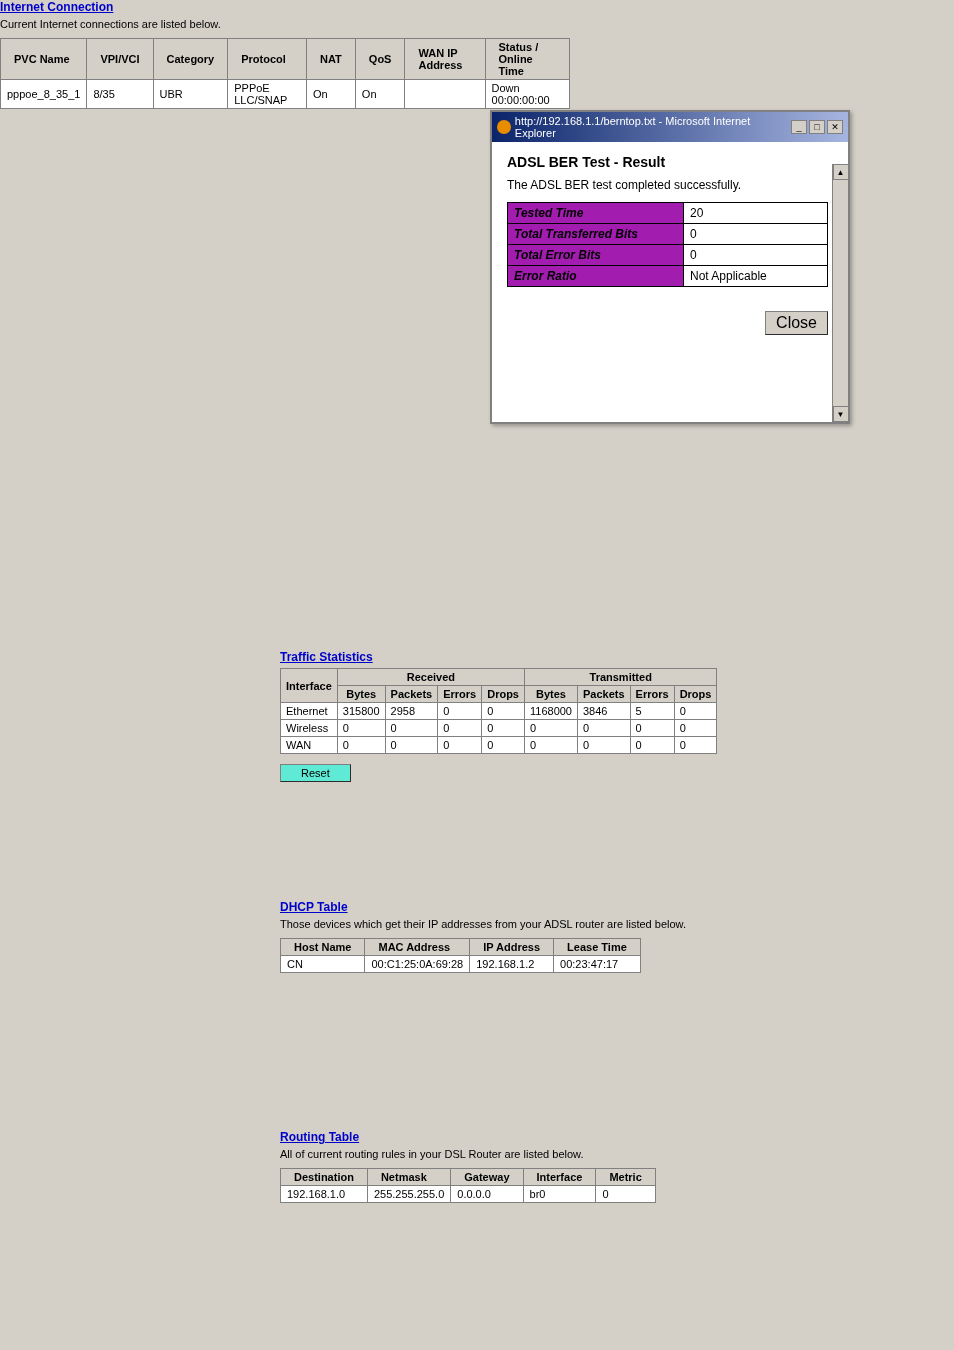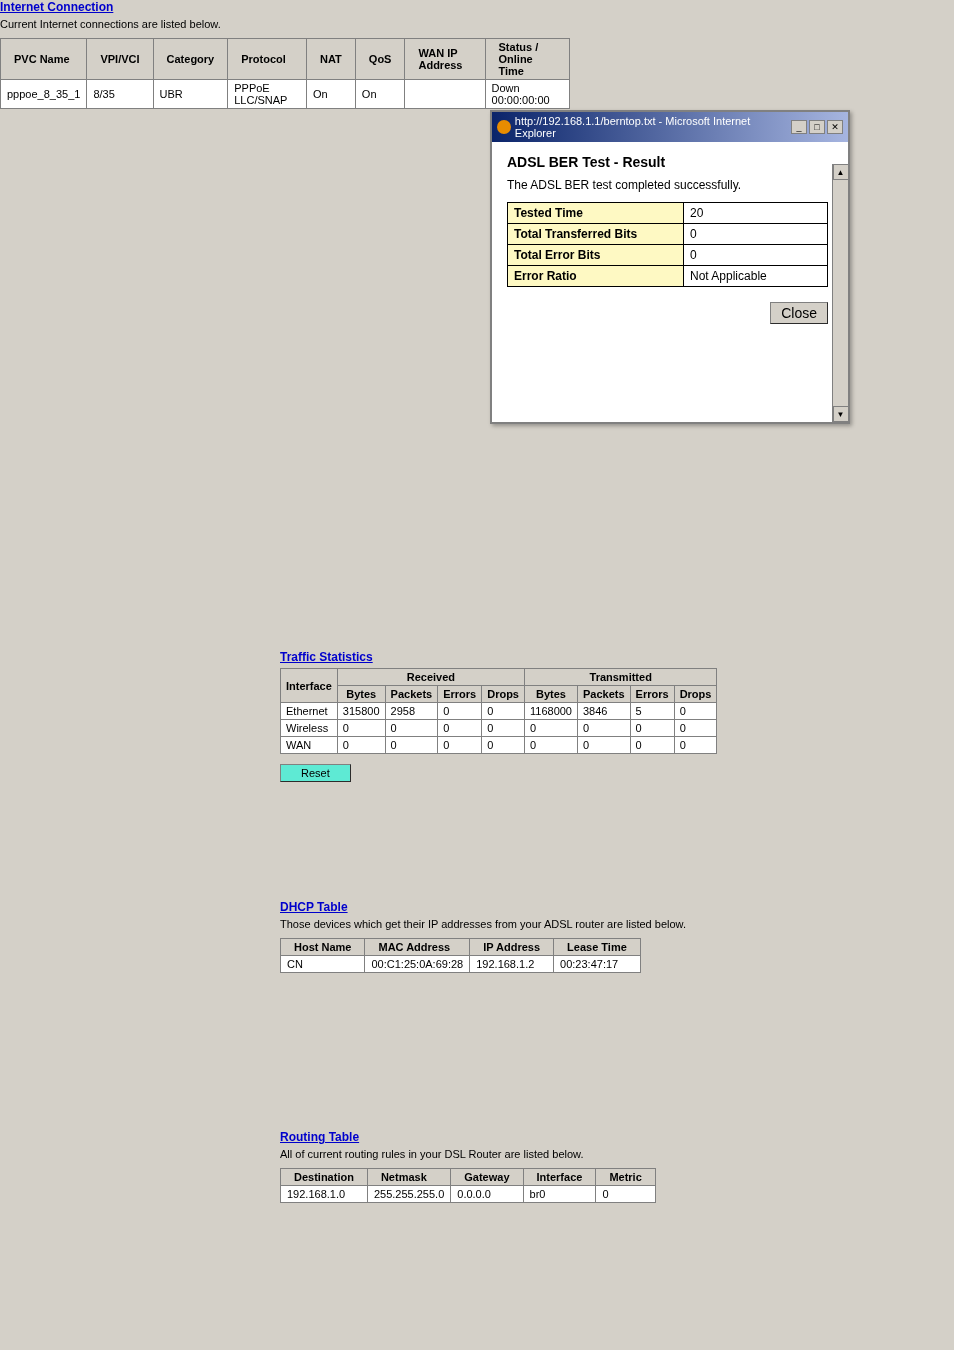--- a/index.html
+++ b/index.html
@@ -108,34 +108,35 @@
       border-collapse: collapse;
       width: 100%;
       margin-bottom: 10px;
     }
     .ber-table td {
       border: 1px solid #000;
       padding: 3px 6px;
       font-size: 12px;
     }
     .ber-table td:first-child {
-      background: #fef9c3;
+      background: #a21caf;
       font-weight: bold;
       width: 55%;
+      font-style: italic;
     }
     .ber-table td:last-child {
       background: white;
     }
     .close-btn {
       float: right;
-      margin-top: 5px;
+      margin-top: 14px;
       padding: 2px 10px;
       background: #d4d0c8;
       border: 1px solid #808080;
-      font-size: 14px;
+      font-size: 16px;
       cursor: pointer;
       border-style: outset;
     }
 
     
     .internet-section {
       top: 470px;
       left: 280px;
       width: 570px;
     }

